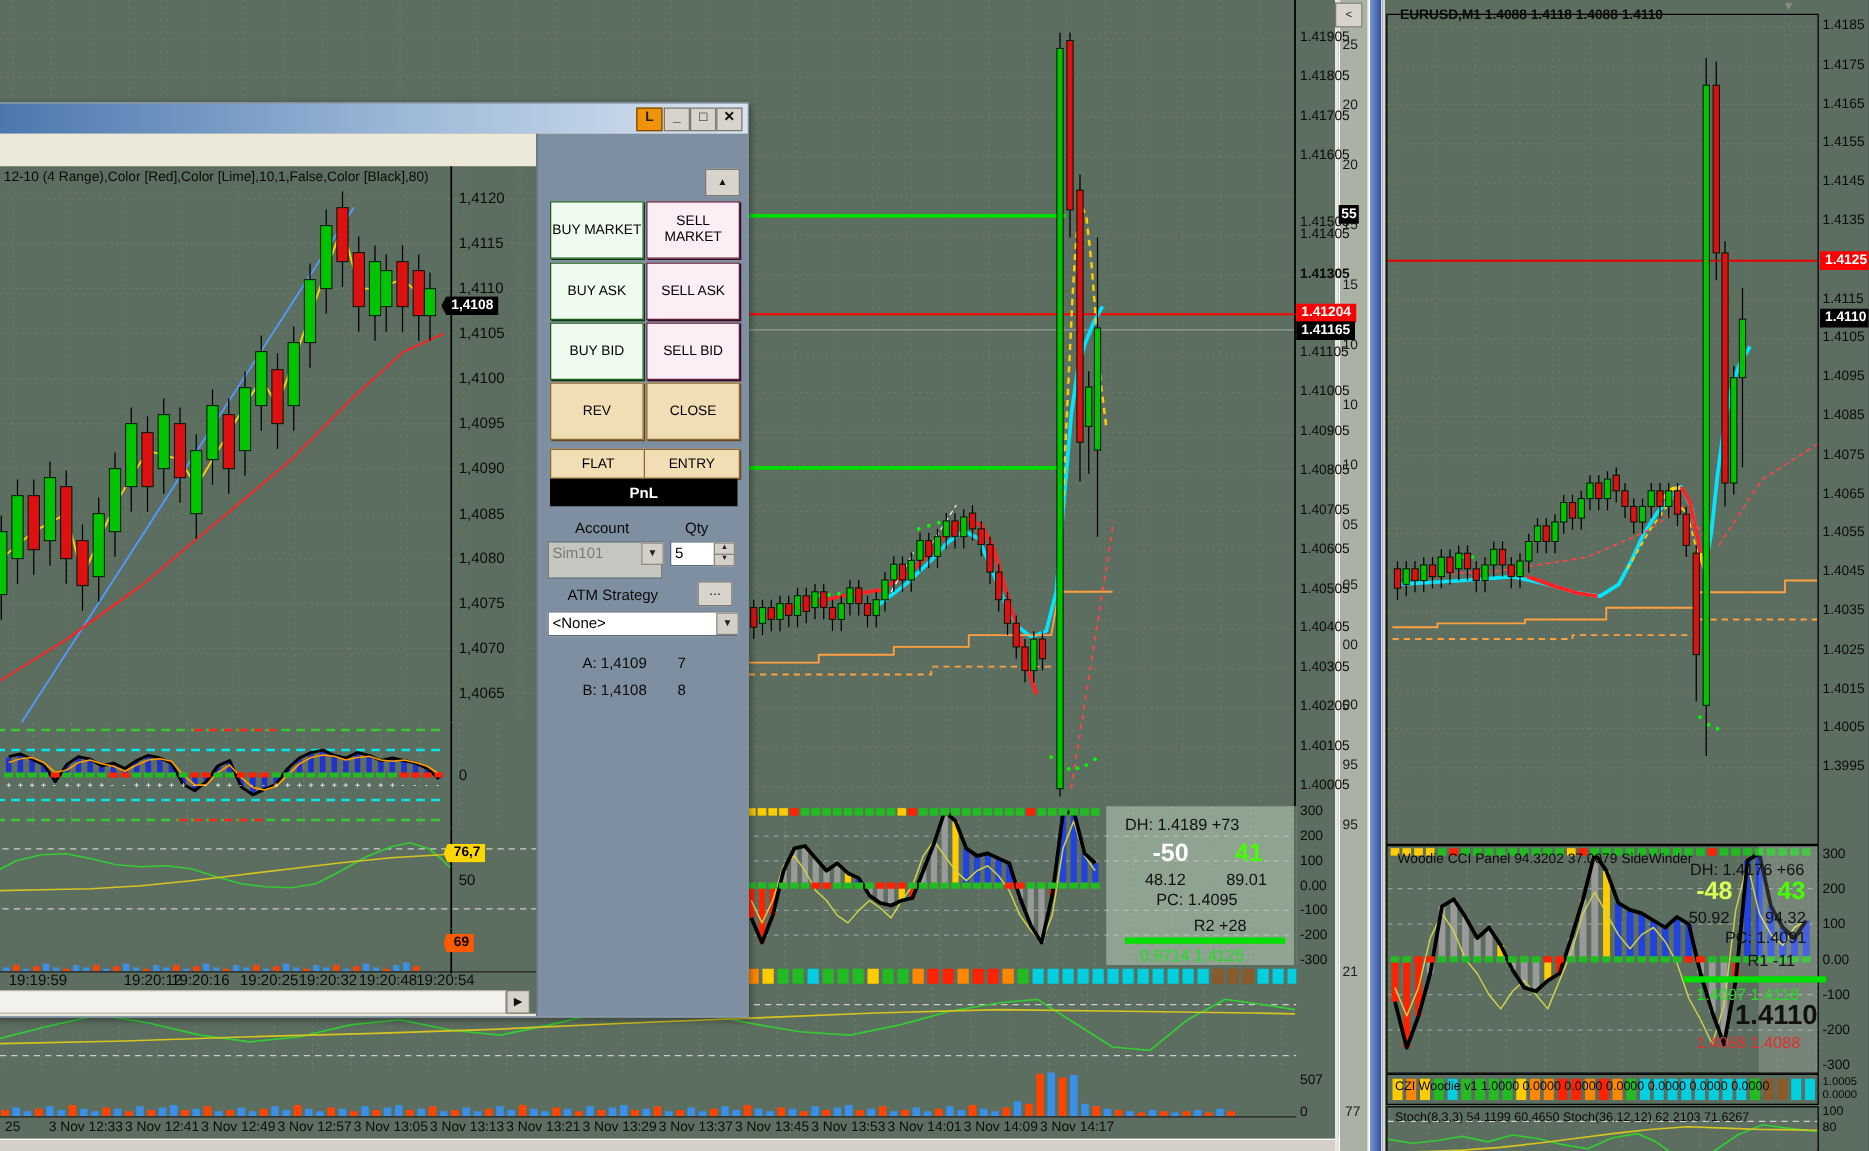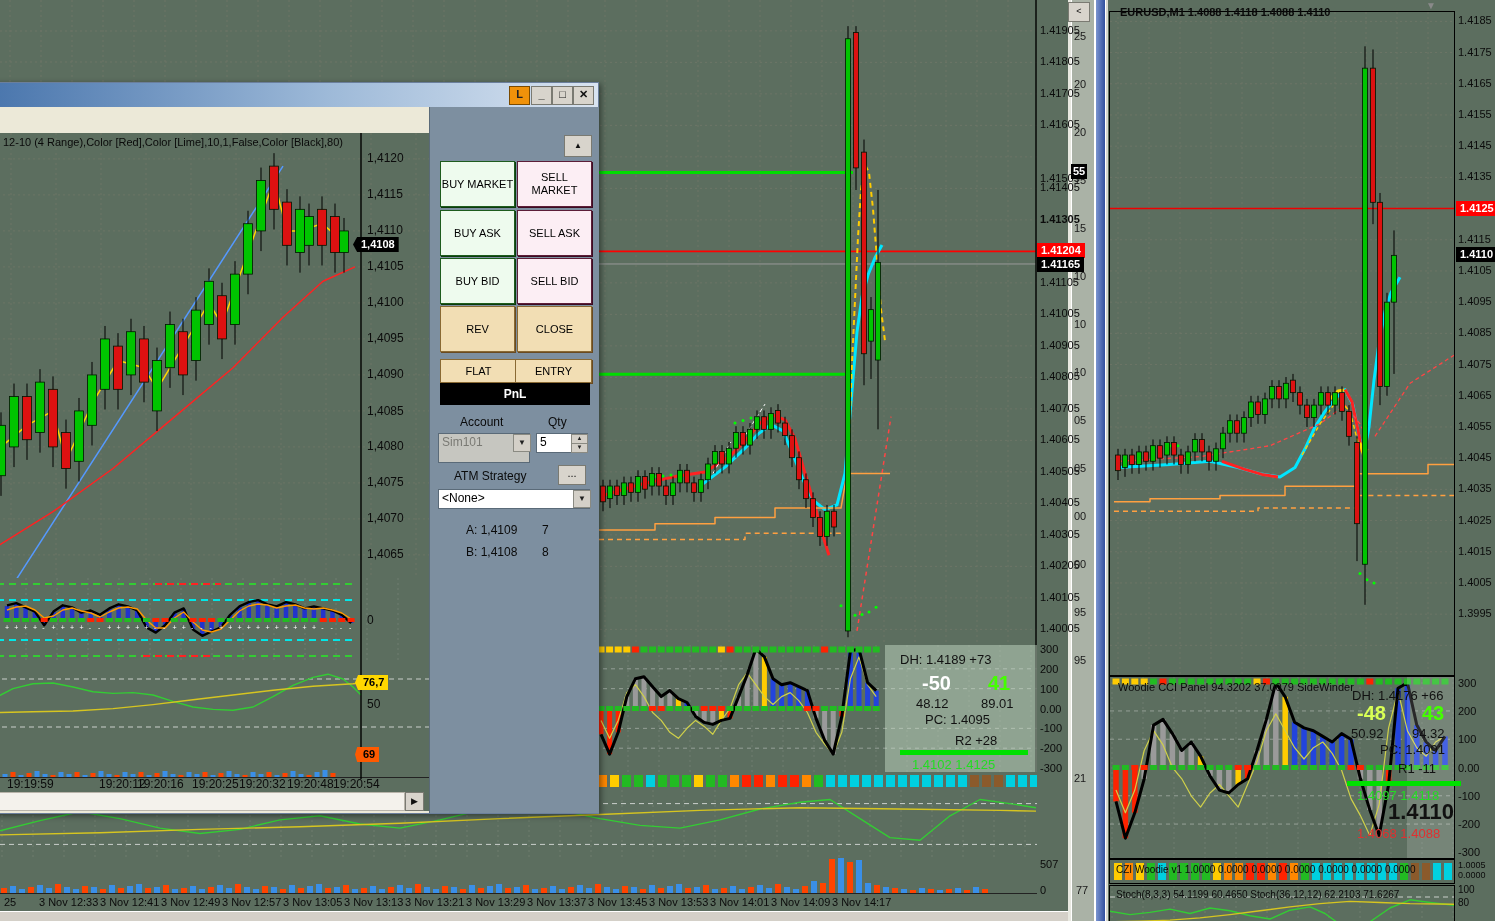--- a/index.html
+++ b/index.html
@@ -536,21 +536,21 @@
 
   <div class="abs" style="left:885px;top:645px;width:152px;height:127px;background:rgba(215,235,215,.42);z-index:3"></div>
   <div class="ovl" style="left:900px;top:652px">DH: 1.4189 +73</div>
   <div class="ovl big" style="left:922px;top:672px;color:#ffffff">-50</div>
   <div class="ovl big" style="left:988px;top:672px;color:#44ff00">41</div>
   <div class="ovl" style="left:916px;top:696px">48.12</div>
   <div class="ovl" style="left:981px;top:696px">89.01</div>
   <div class="ovl" style="left:925px;top:712px">PC: 1.4095</div>
   <div class="ovl" style="left:955px;top:733px">R2 +28</div>
   <div class="grnbar" style="left:900px;top:750px;width:128px"></div>
-  <div class="ovl" style="left:912px;top:757px;color:#22dd22">1.4102  1.4125</div>
+  <div class="ovl" style="left:912px;top:757px;color:#22dd22">0.9714  1.4125</div>
 
   <div class="abs" style="left:1068px;top:0;width:3px;height:921px;background:#e8e8e0"></div>
   <div class="abs" style="left:1071px;top:0;width:22px;height:921px;background:#aab2a6;border-left:1px solid #fff;border-right:1px solid #fff"></div>
   <div id="sliver-nums"></div>
   <div class="tagb" style="left:1071px;top:164px;padding:0 2px">55</div>
   <div class="sliver-num" style="left:1074px;top:772px">21</div>
   <div class="sliver-num" style="left:1076px;top:884px">77</div>
   <div class="abs" style="left:1095px;top:0;width:9px;height:921px;background:linear-gradient(90deg,#7a94d0,#32509e);border-left:1px solid #fff;border-right:1px solid #fff"></div>
   <div class="scrollbtn" style="left:1068px;top:2px;width:20px;height:18px;line-height:17px">&lt;</div>
 

